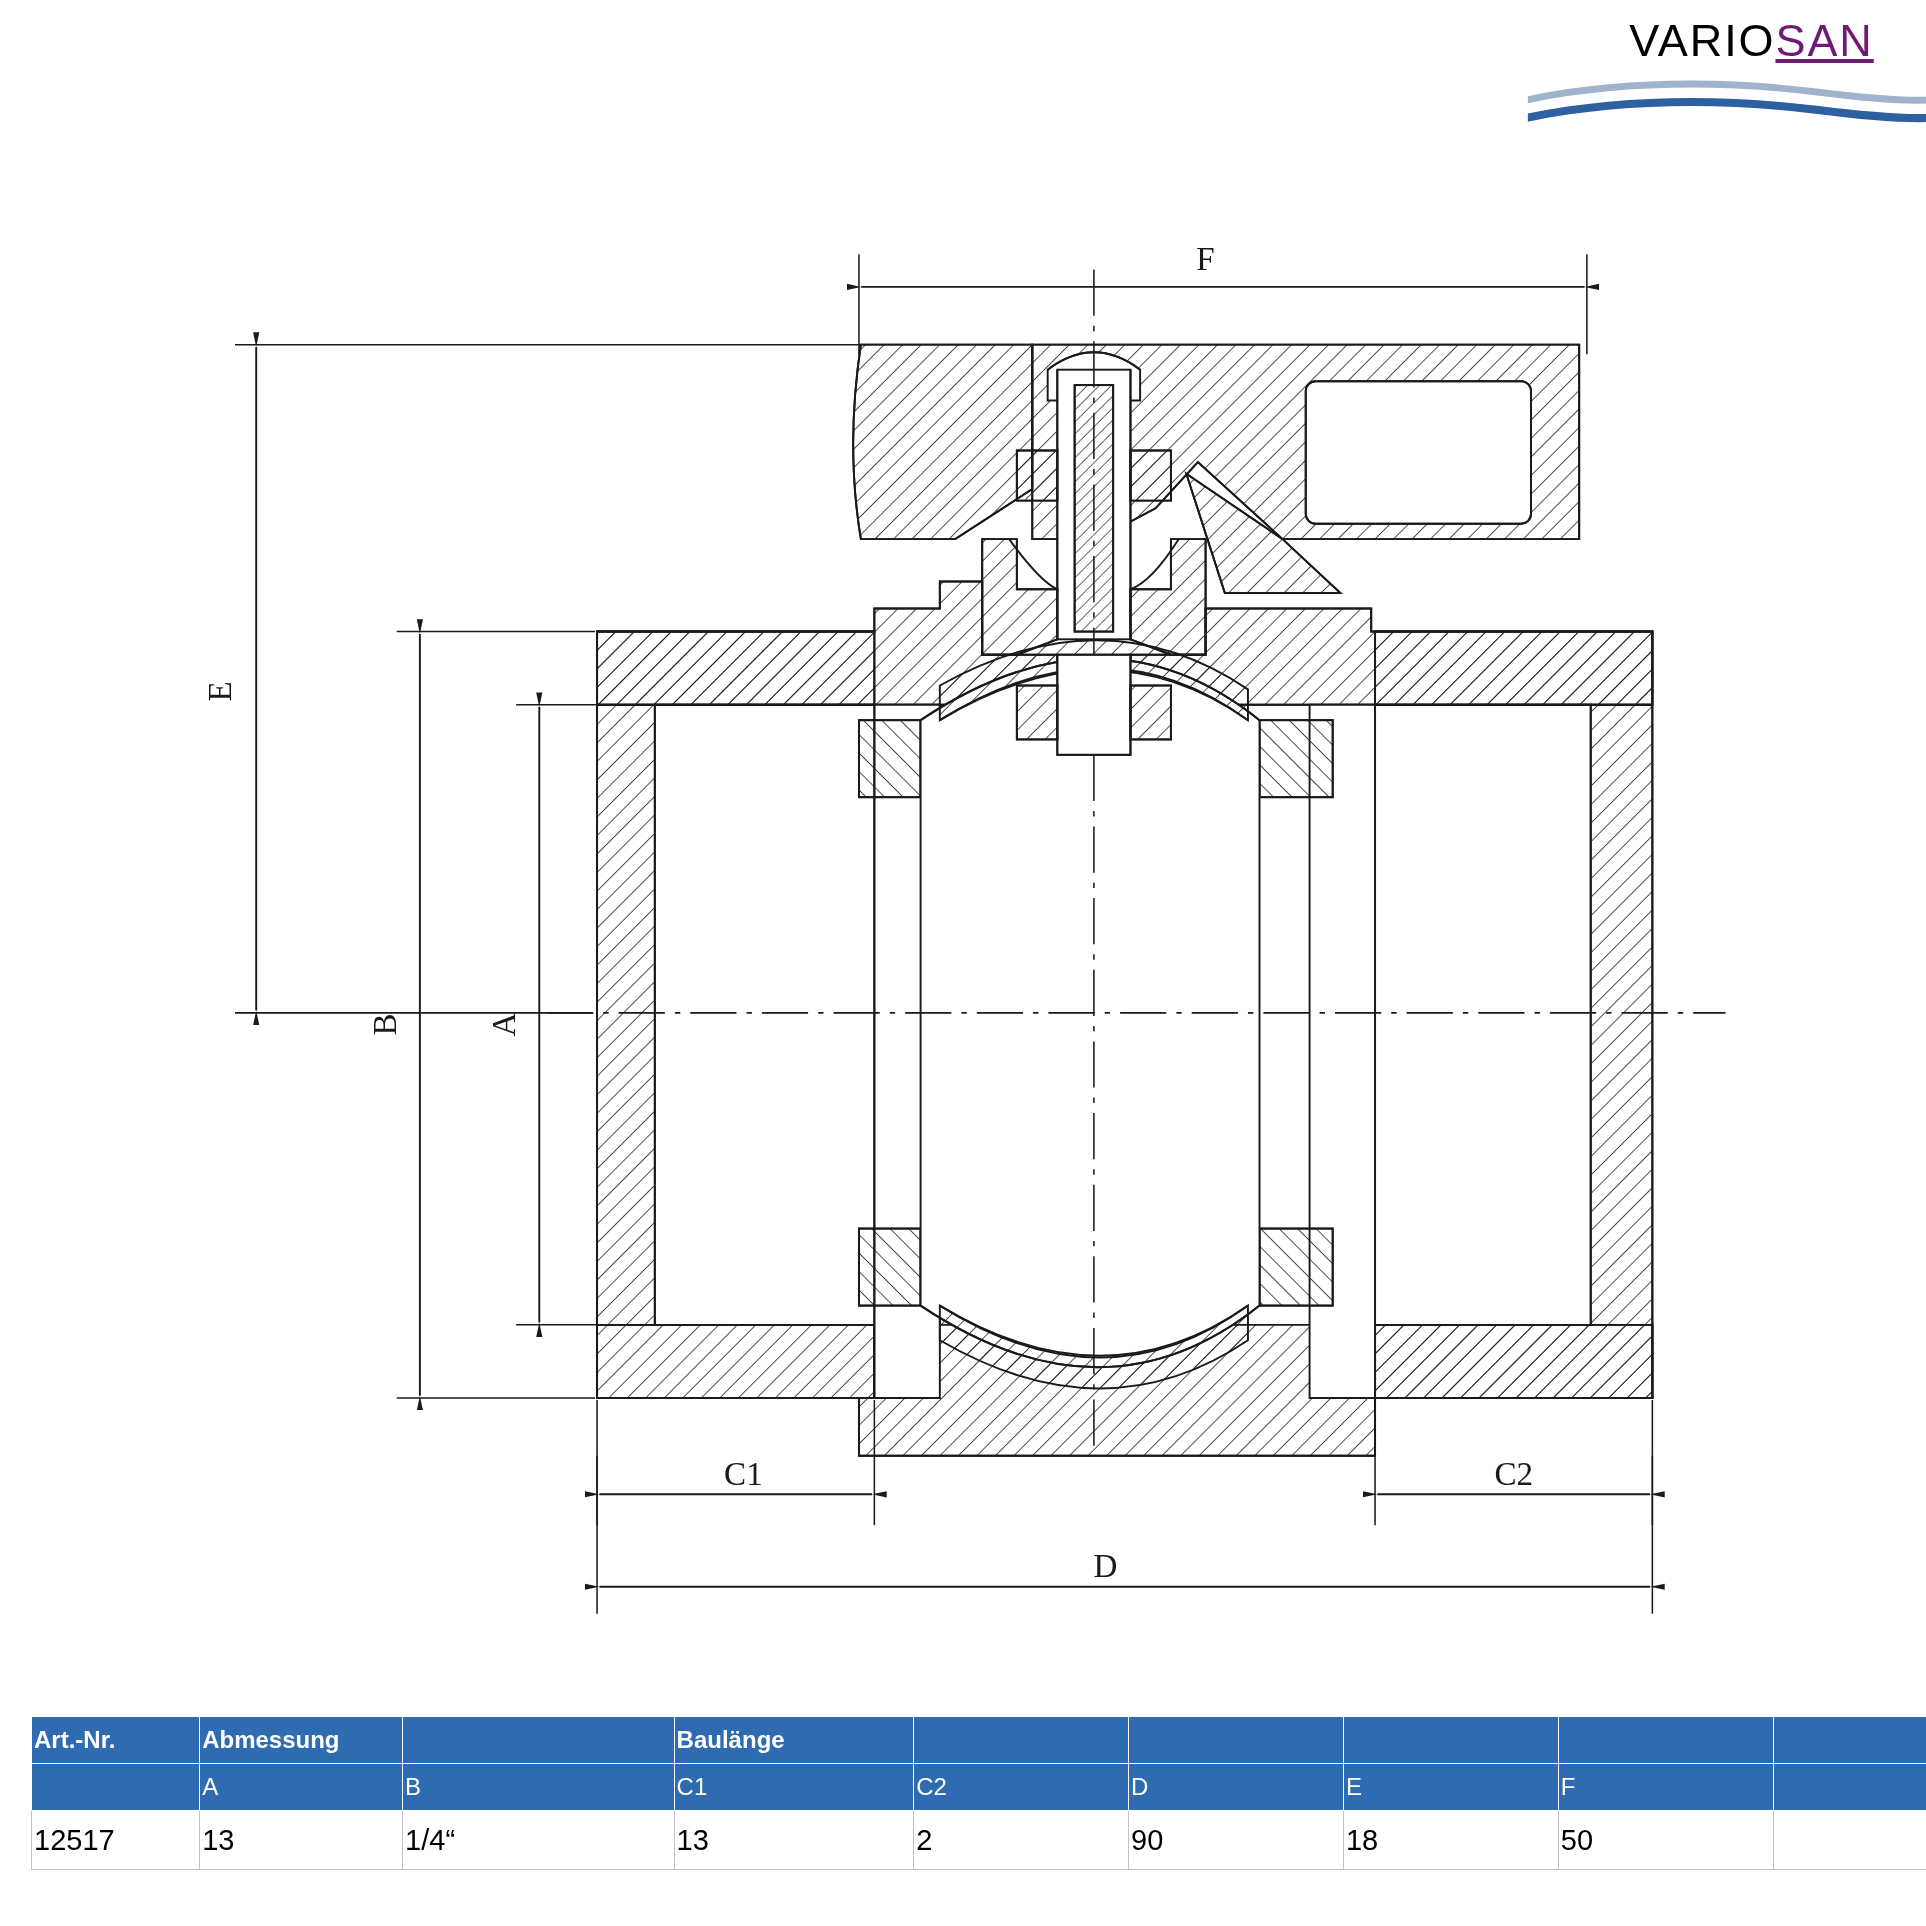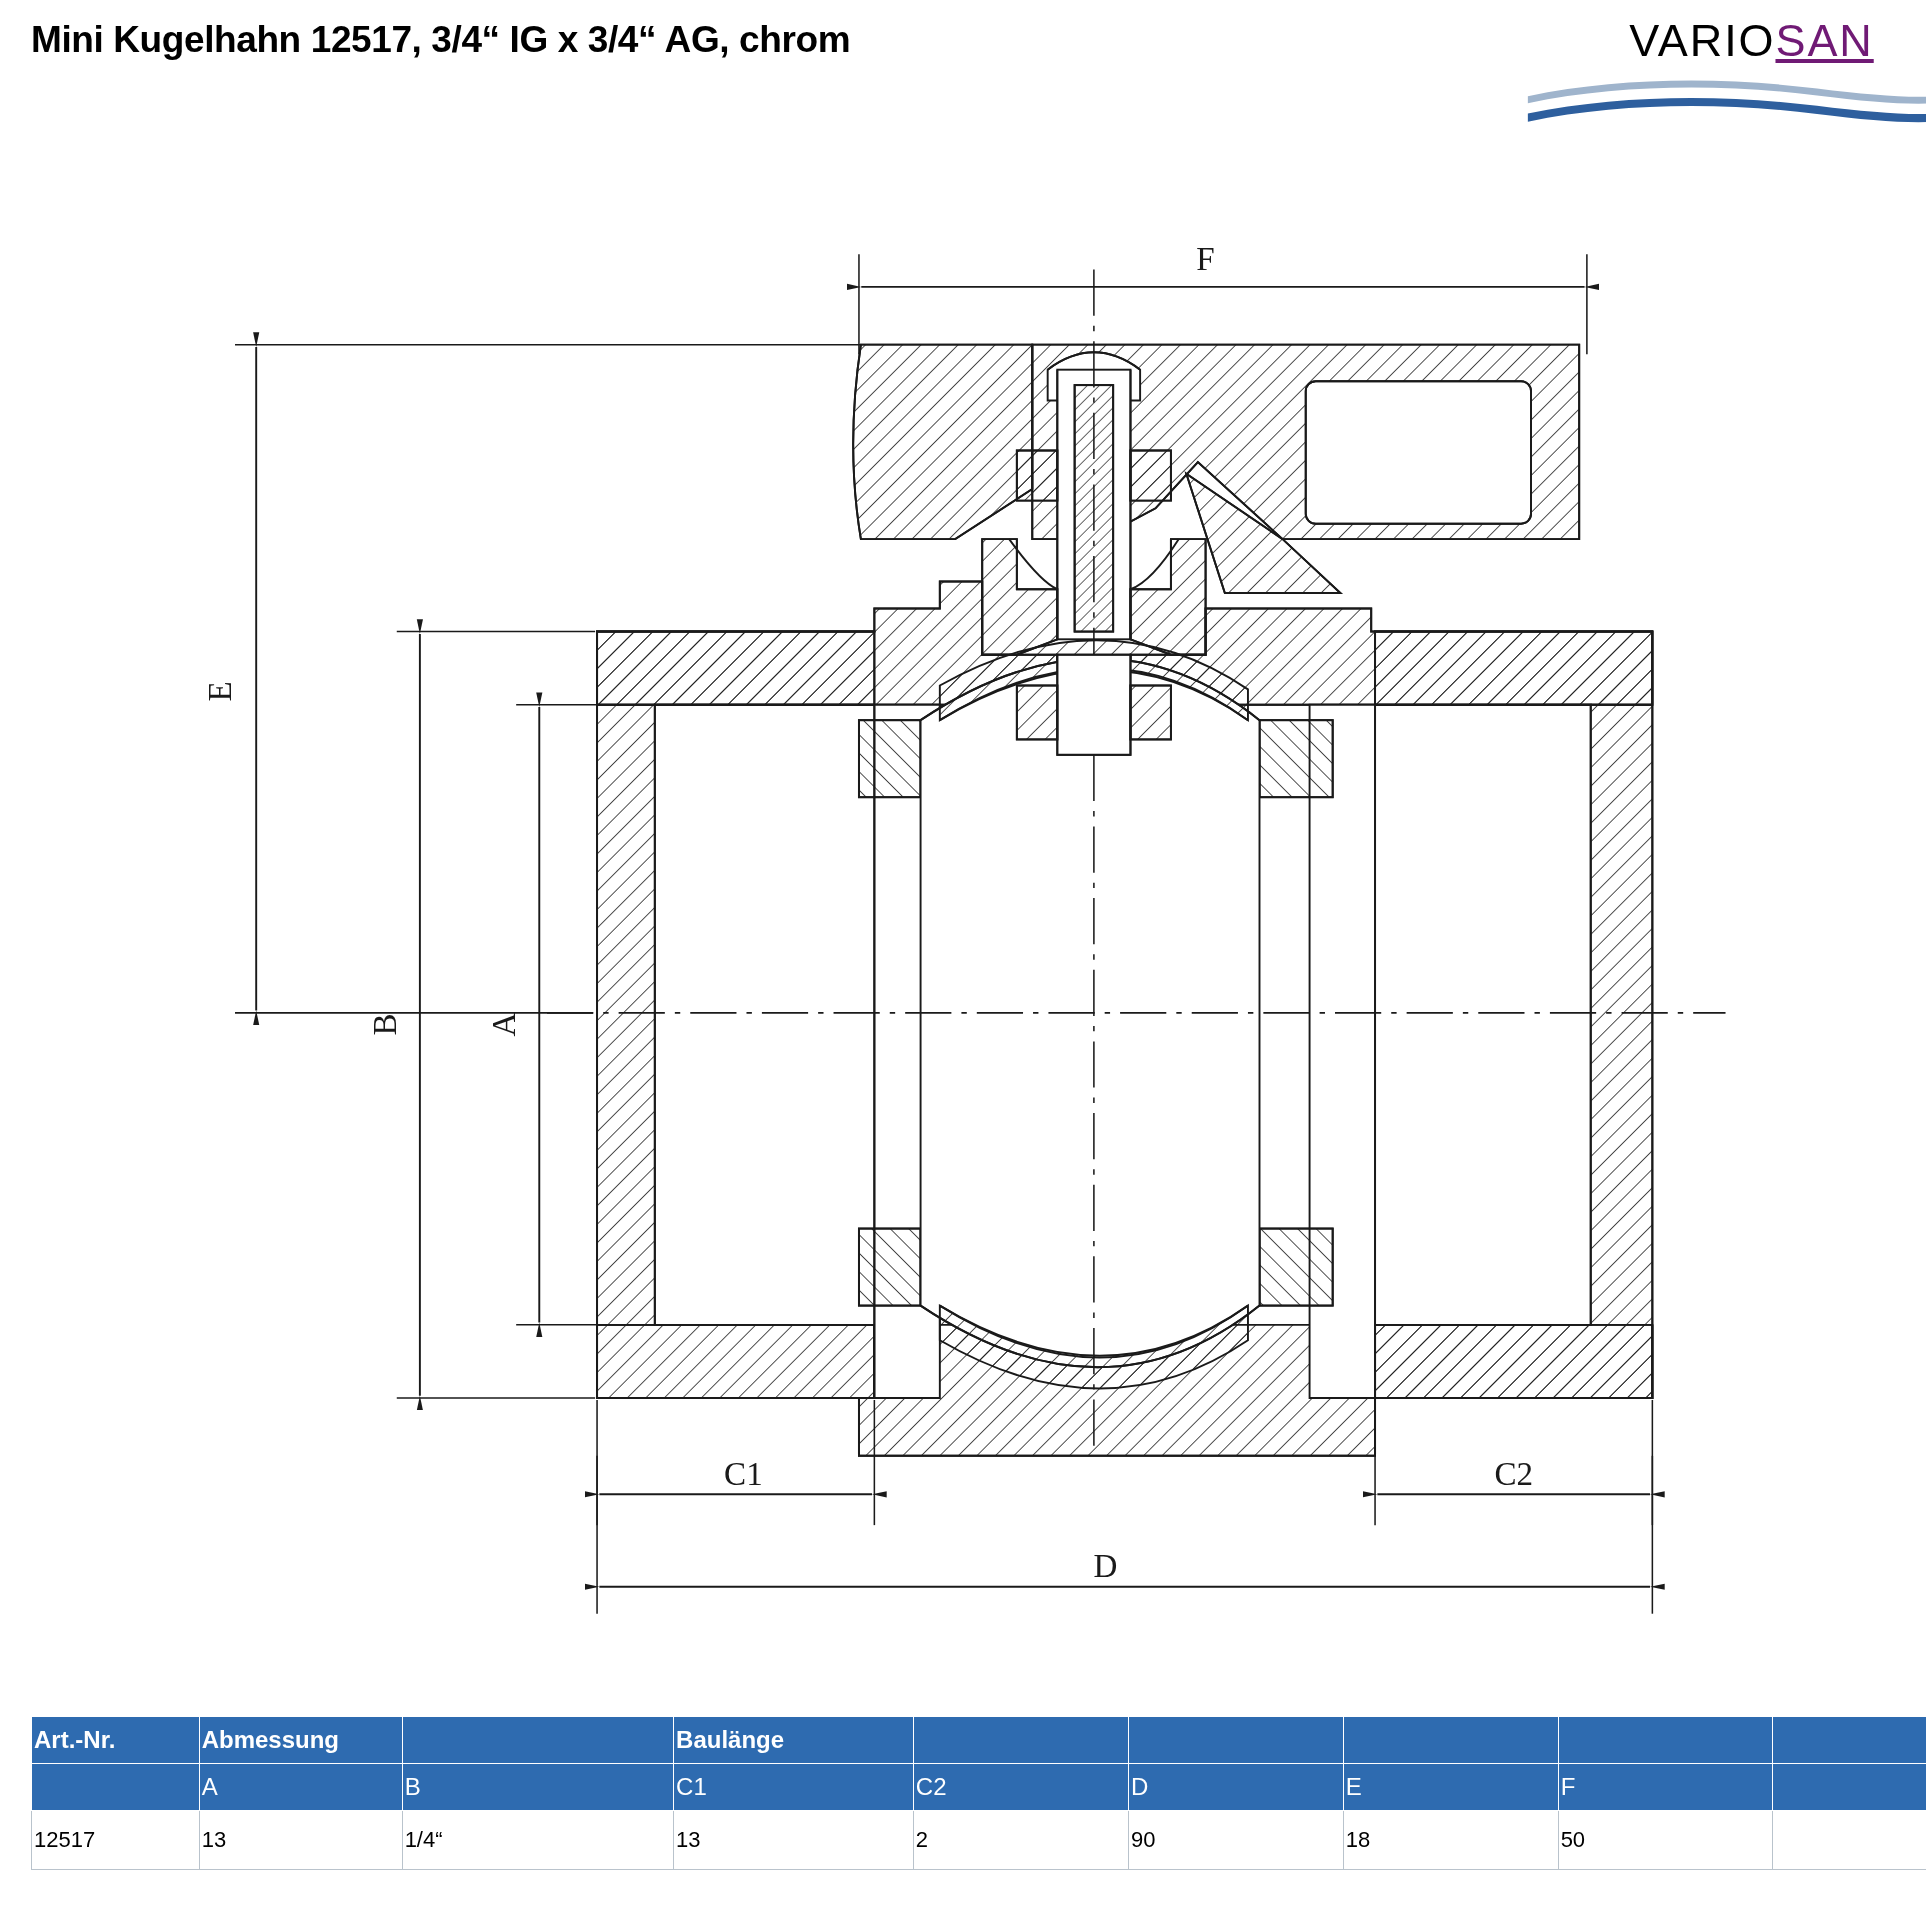--- a/index.html
+++ b/index.html
@@ -93,37 +93,36 @@
   }
   #spec-table thead tr.row2 th {
     font-weight: normal;
   }
   #spec-table tbody td {
     background: #ffffff;
     color: #000000;
     border: 1.2px solid #b9c3cc;
     font-weight: normal;
     height: 58px;
-    font-size: 22px;
+    font-size: 29px;
   }
   .col-art  { width: 166px; }
   .col-a    { width: 200px; }
   .col-b    { width: 274px; }
   .col-c1   { width: 239px; }
   .col-c2   { width: 216px; }
   .col-d    { width: 216px; }
   .col-e    { width: 216px; }
   .col-f    { width: 216px; }
   .col-end  { width: 204px; }
 </style>
 </head>
 <body>
 
 <div id="header">
-  <div id="page-title">Mini Kugelhahn 12517, 3/4“ IG x 3/4“ AG, chrom</div>
 
   <div id="logo">
     <div id="logo-text">
       <span class="vario">VARIO</span><span class="san">SAN</span>
     </div>
     <svg id="logo-swoosh" viewBox="0 0 1180 150">
       <path d="M10,60 C250,10 520,10 760,40 C960,65 1080,70 1170,45 L1170,62 C1080,88 960,83 760,58 C520,28 250,28 10,78 Z" fill="#9fb4cc"></path>
       <path d="M10,105 C250,55 520,55 760,85 C960,110 1080,115 1170,90 L1170,110 C1080,136 960,131 760,106 C520,76 250,76 10,126 Z" fill="#2e5f9e"></path>
     </svg>
   </div>

